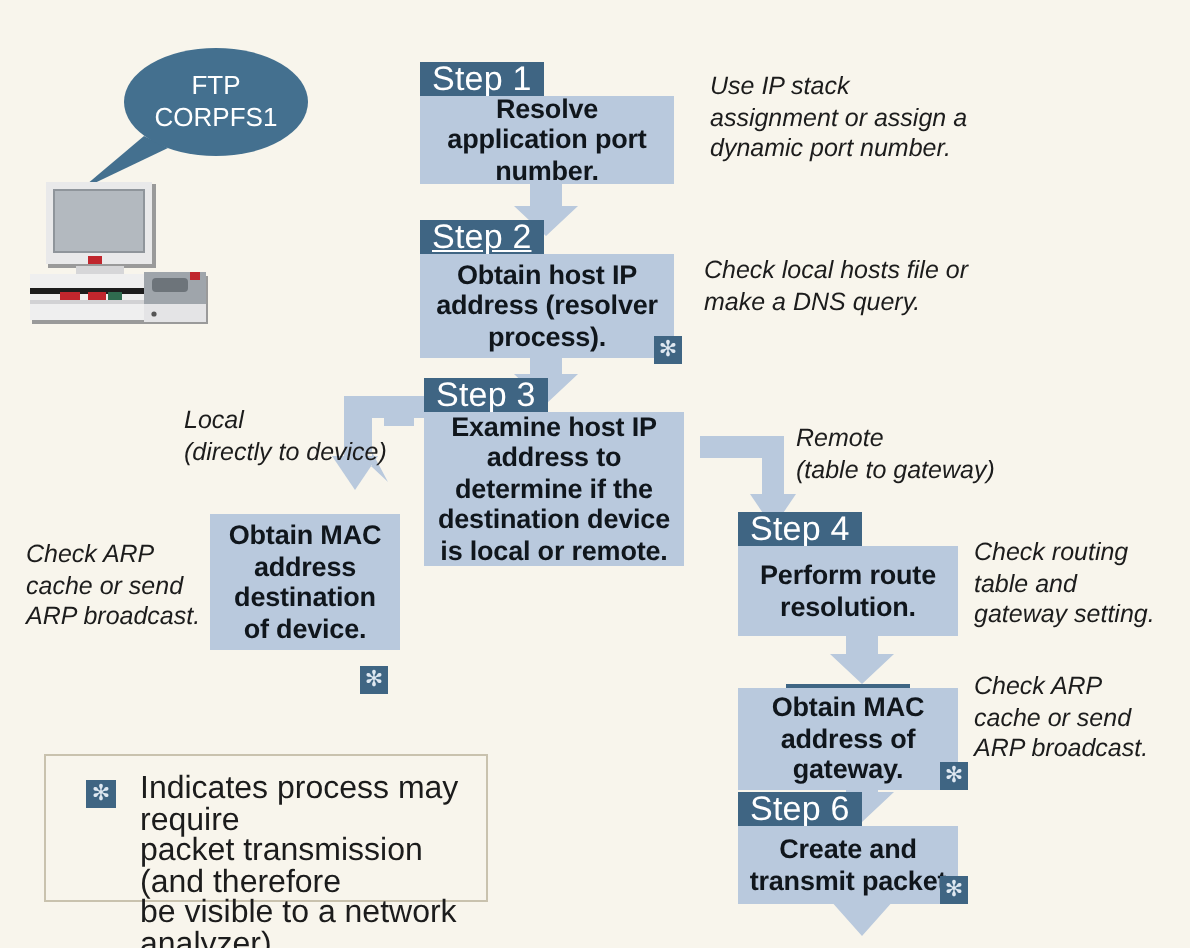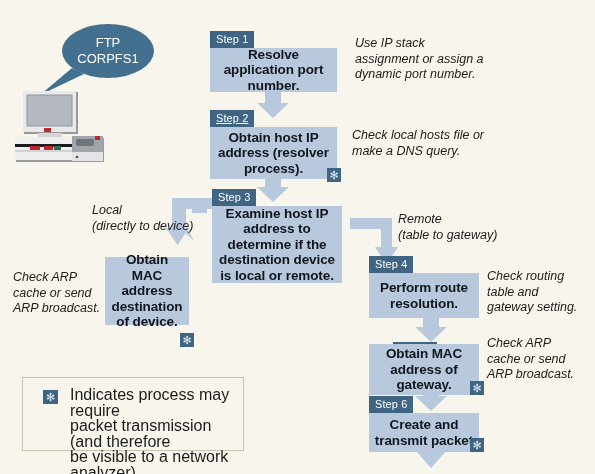--- a/index.html
+++ b/index.html
@@ -38,21 +38,21 @@
     justify-content: center;
     letter-spacing: -0.1px;
   }
   .pbox span { display: block; padding: 0 4px; }
 
   
   .steptab {
     position: absolute;
     background: #3f6583;
     color: #ffffff;
-    font-size: 11px;
+    font-size: 17px;
     font-weight: normal;
     line-height: 17px;
     height: 17px;
     padding: 0 6px 0 6px;
     text-align: left;
     white-space: nowrap;
     letter-spacing: 0.1px;
   }
 
   
@@ -222,21 +222,21 @@
 determine if the
 destination device
 is local or remote.</span>
   </div>
 
   <div class="note" style="left:92px; top:203px; width:120px;">Local
 (directly to device)</div>
   <div class="note" style="left:398px; top:212px; width:124px;">Remote
 (table to gateway)</div>
 
-  <div class="pbox" style="left:105px; top:257px; width:84px; height:68px;">
+  <div class="pbox" style="left:105px; top:257px; width:95px; height:68px;">
     <span>Obtain MAC
 address
 destination
 of device.</span>
   </div>
   <div class="star" style="left:180px; top:333px;">✻</div>
   <div class="note" style="left:13px; top:270px; width:88px;">Check ARP
 cache or send
 ARP broadcast.</div>
 

